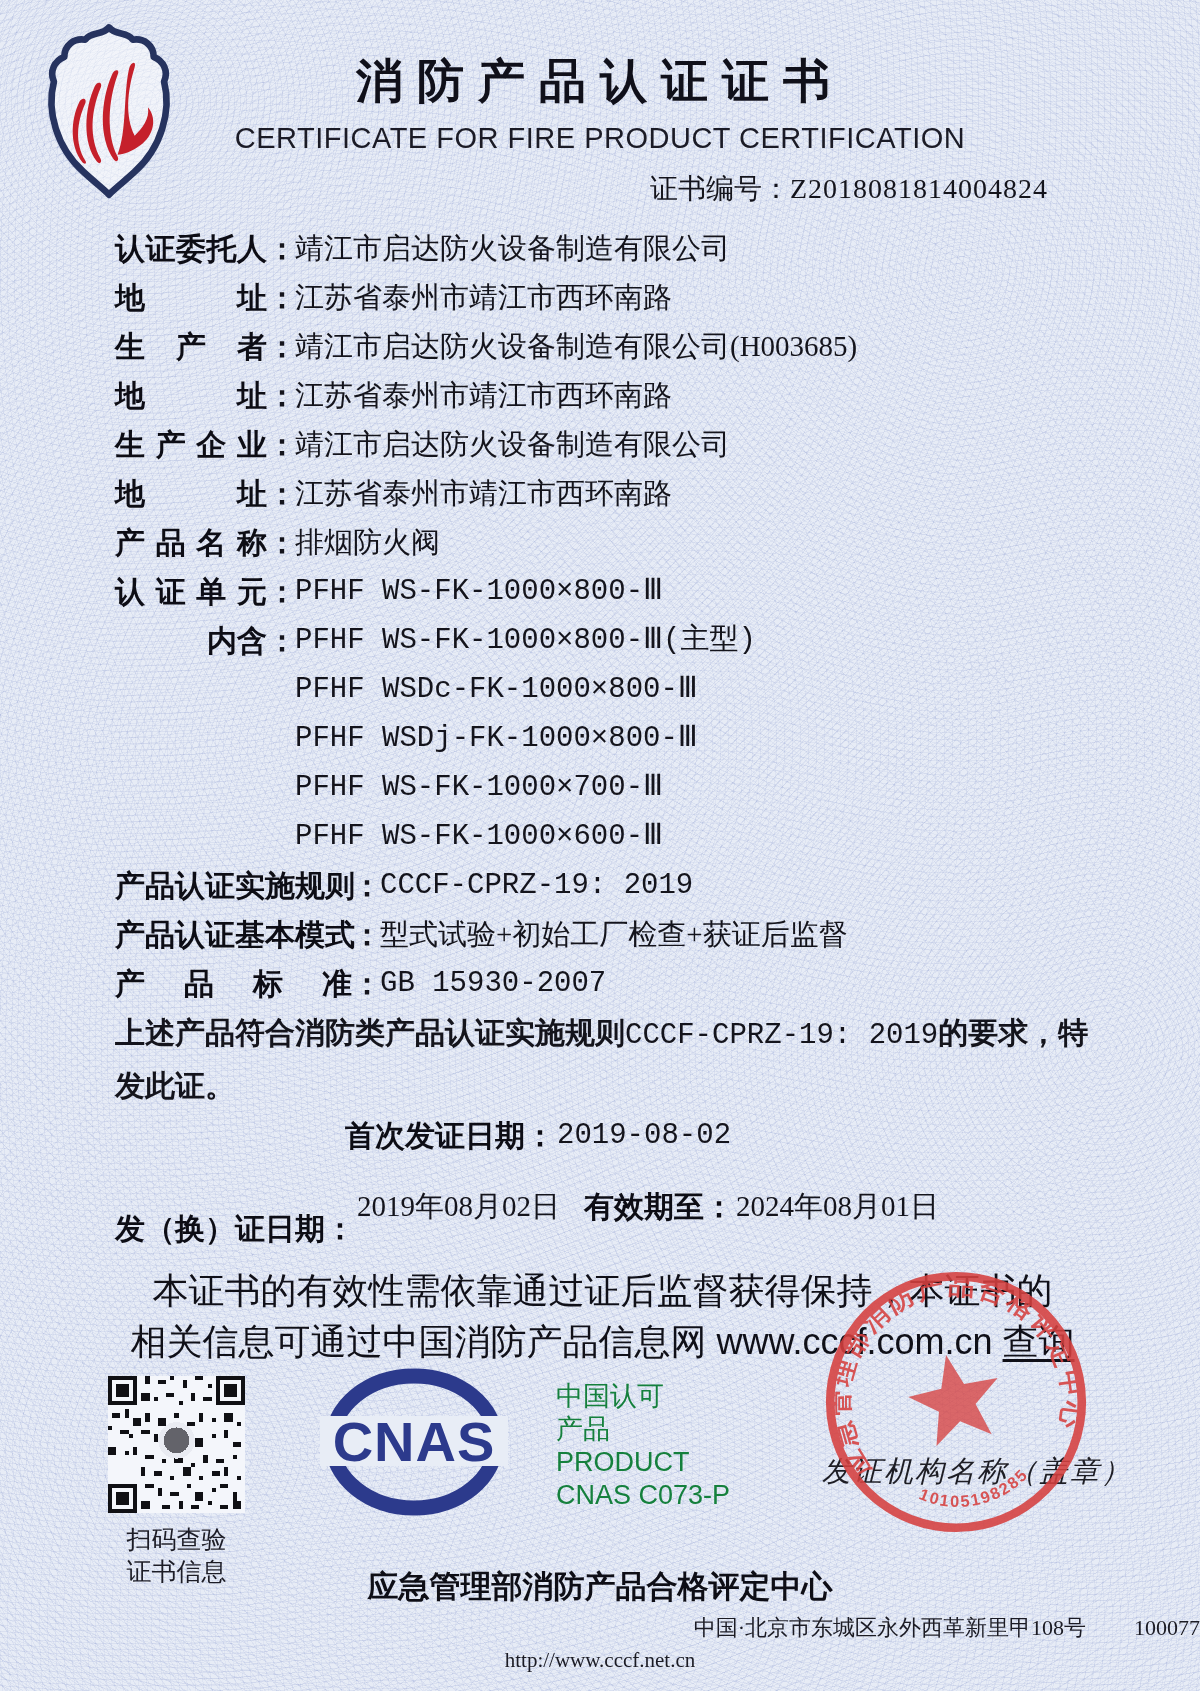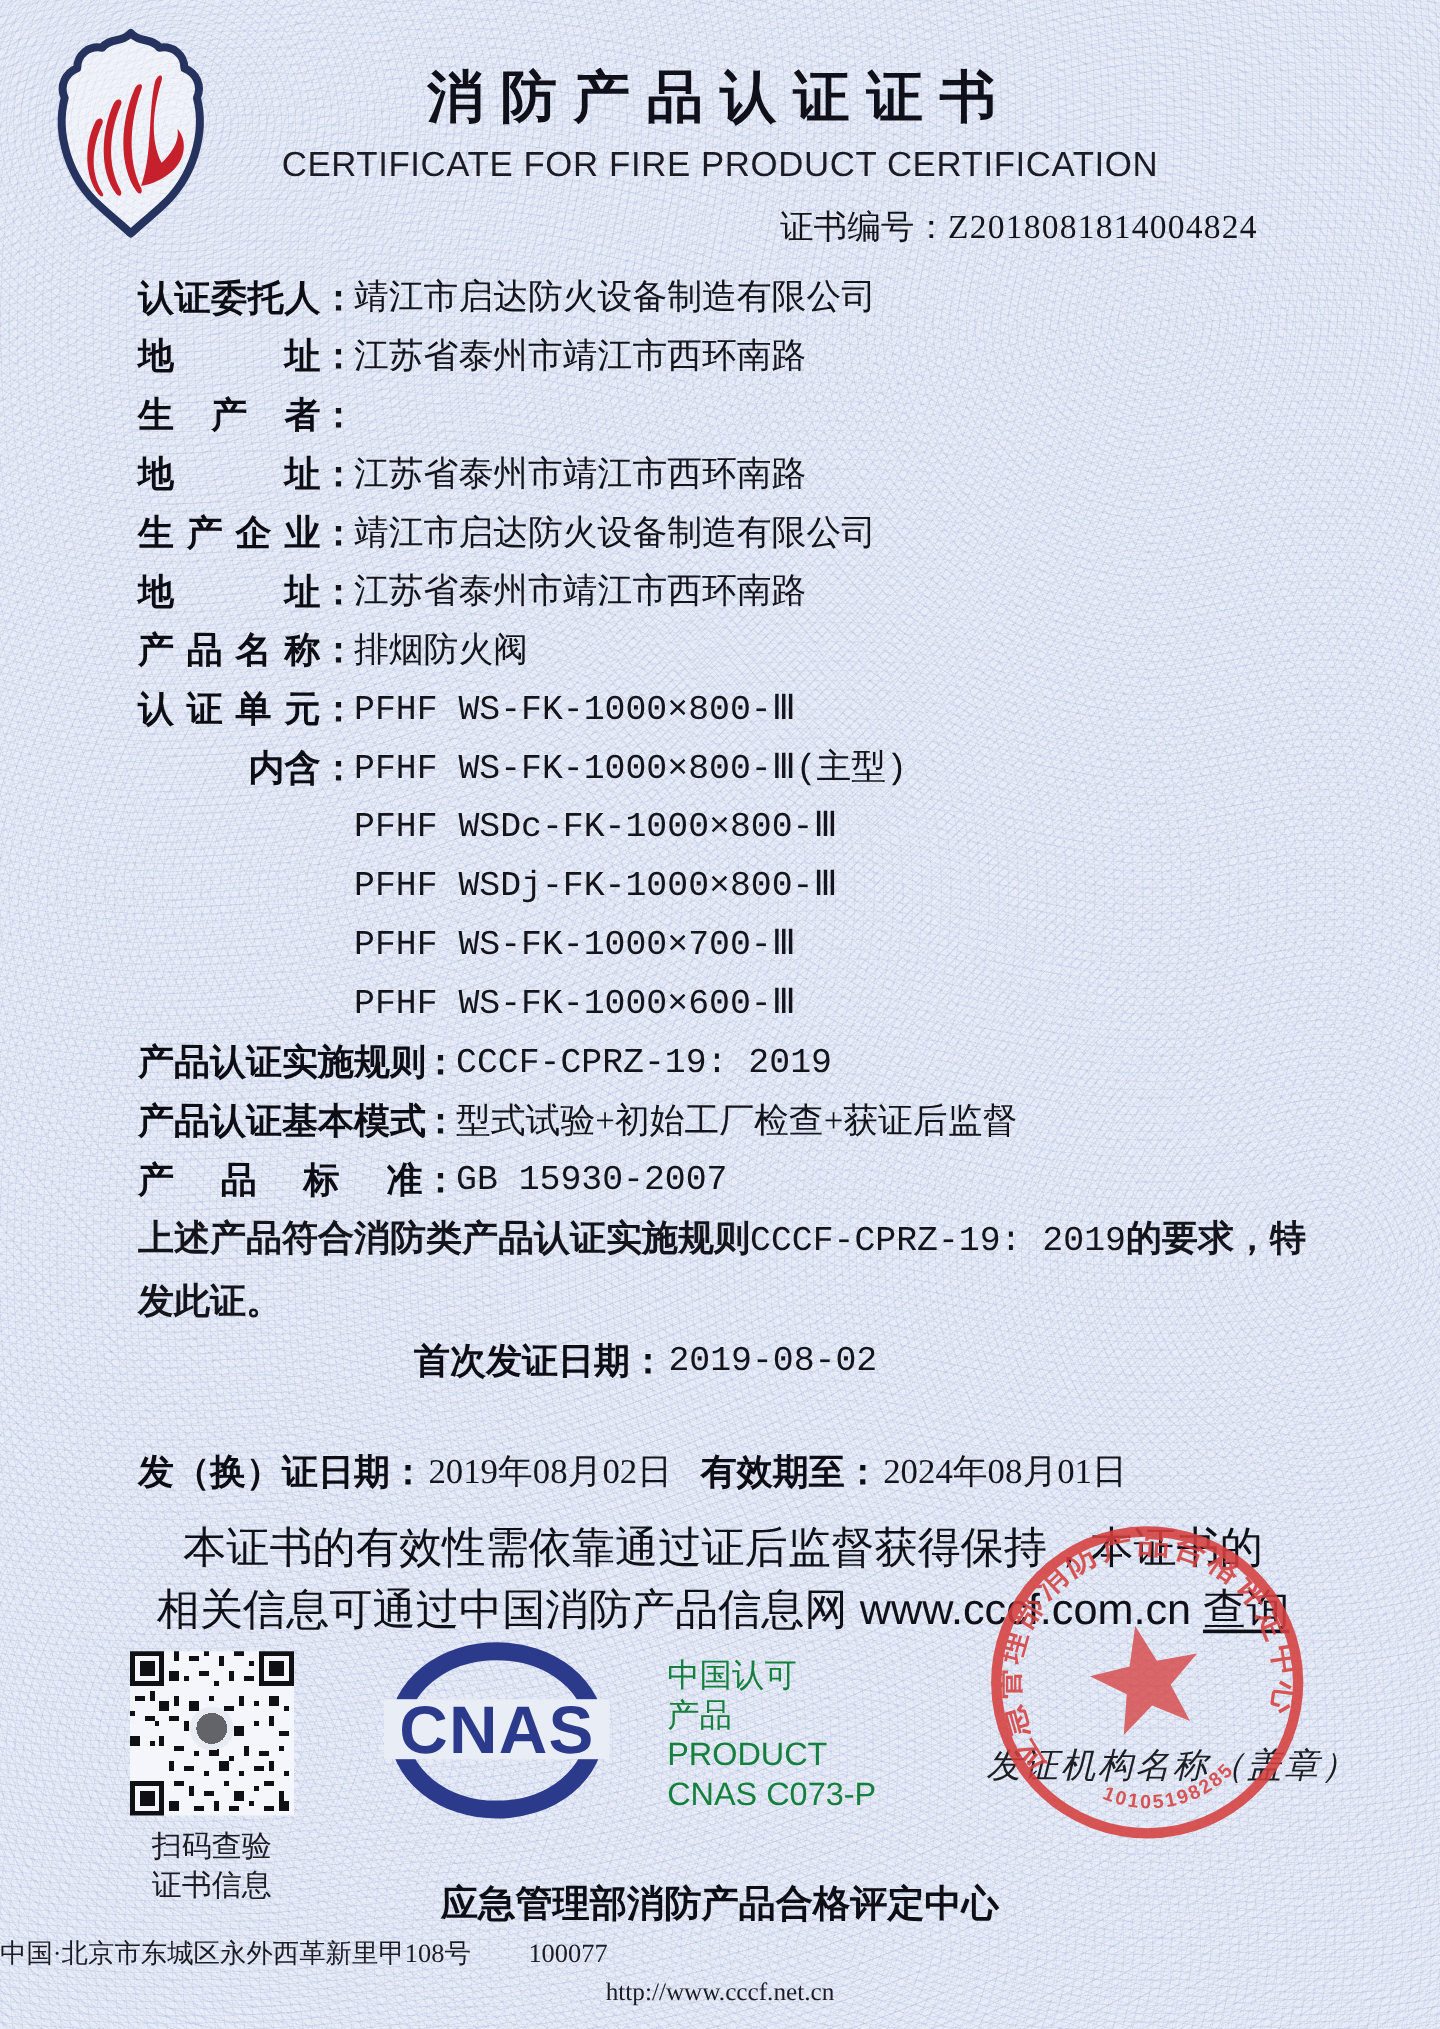--- a/index.html
+++ b/index.html
@@ -24,21 +24,21 @@
     font-family:Liberation Mono, monospace;font-weight:bold;
     font-size:47px;letter-spacing:14px;color:#10101a;}
   .title-en{position:absolute;left:0;top:122px;width:100%;text-align:center;
     font-family:"Liberation Sans","DejaVu Sans",sans-serif;
     font-size:29px;letter-spacing:.5px;color:#1b1b26;}
   .cert-no{position:absolute;left:650px;top:170px;font-size:28px;white-space:nowrap;}
   .cert-no .num{font-family:"Liberation Serif","DejaVu Serif",serif;letter-spacing:1px;}
 
   
   .doc{position:absolute;left:115px;top:224px;width:975px;font-size:29px;}
-  .row{display:flex;align-items:flex-end;line-height:49px;white-space:nowrap;}
+  .row{display:flex;align-items:center;line-height:49px;white-space:nowrap;}
   .lbl{display:inline-block;width:152px;
        font-family:"Liberation Sans","DejaVu Sans",sans-serif;font-weight:bold;font-size:30px;
        text-align:justify;text-align-last:justify;color:#0d0d15;}
   .lbl.wide{width:237px;}
   .lbl.right{text-align:right;text-align-last:right;}
   .colon{font-family:"Liberation Sans","DejaVu Sans",sans-serif;font-weight:bold;
          font-size:30px;width:26px;display:inline-block;}
   .val{padding-left:2px;}
   .model-line{padding-left:180px;line-height:49px;}
   .statement{line-height:50px;white-space:normal;word-break:break-all;
@@ -58,21 +58,21 @@
     font-size:25px;line-height:32px;color:#1c1c26;}
   .cnas{position:absolute;left:316px;top:1366px;width:196px;height:156px;}
   .accred{position:absolute;left:556px;top:1380px;
     font-family:"Liberation Sans","DejaVu Sans",sans-serif;font-size:27px;line-height:33px;color:#15803d;}
   .stamp-caption{position:absolute;left:822px;top:1452px;width:320px;z-index:1;
     font-style:italic;font-size:29px;letter-spacing:2px;color:#1d1d24;white-space:nowrap;}
   .stamp{position:absolute;left:812px;top:1258px;width:288px;height:288px;z-index:2;
     transform:rotate(-12deg);opacity:.88;}
   .org-name{position:absolute;left:0;top:1566px;width:100%;text-align:center;
     font-family:"Liberation Sans","DejaVu Sans",sans-serif;font-weight:bold;font-size:31px;color:#0e0e16;}
-  .org-address{position:absolute;left:0;top:1613px;width:100%;text-align:left;
+  .org-address{position:absolute;left:0;top:1613px;width:100%;text-align:right;
     font-size:22px;color:#1b1b24;}
   .org-address .post{margin-left:48px;}
   .org-site{position:absolute;left:0;top:1648px;width:100%;text-align:center;
     font-size:21px;color:#1b1b24;}
 </style>
 </head>
 <body>
 
 <svg class="logo" viewBox="0 0 170 200">
   <path d="M85,12 C92,21 104,16 110,25 C122,23 132,31 132,43 C142,47 148,58 143,69
@@ -101,20 +101,21 @@
     <span class="val">靖江市启达防火设备制造有限公司</span>
   </div>
   <div class="row">
     <span class="lbl">地址</span>
       <span class="colon">：</span>
     <span class="val">江苏省泰州市靖江市西环南路</span>
   </div>
   <div class="row">
     <span class="lbl">生产者</span>
       <span class="colon">：</span>
+    <span class="val">靖江市启达防火设备制造有限公司(H003685)</span>
   </div>
   <div class="row">
     <span class="lbl">地址</span>
       <span class="colon">：</span>
     <span class="val">江苏省泰州市靖江市西环南路</span>
   </div>
   <div class="row">
     <span class="lbl">生产企业</span>
       <span class="colon">：</span>
     <span class="val">靖江市启达防火设备制造有限公司</span>

